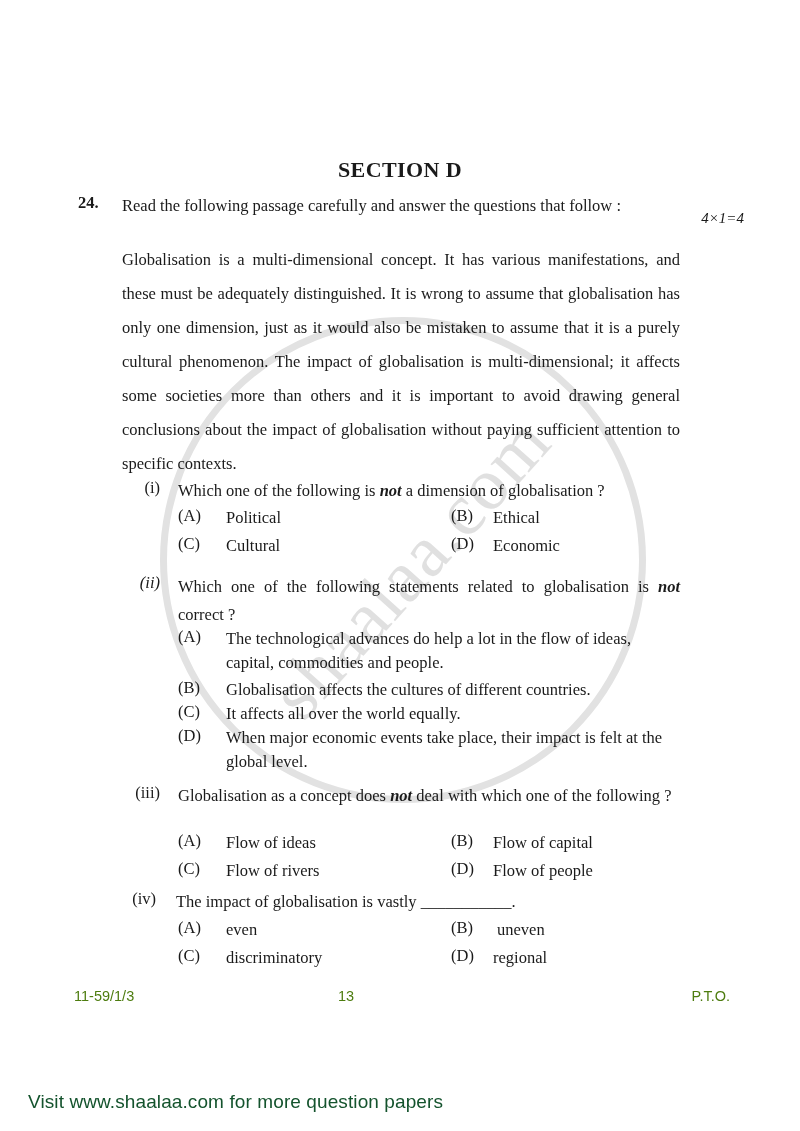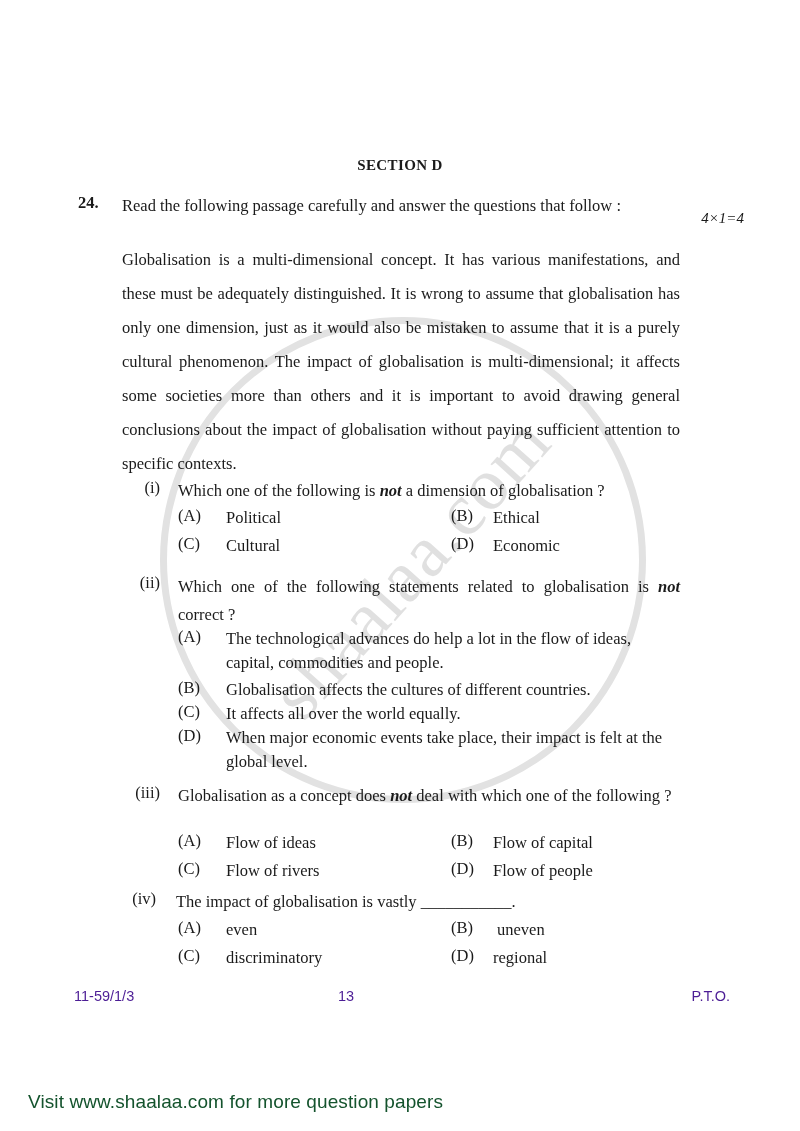--- a/index.html
+++ b/index.html
@@ -62,21 +62,21 @@
     z-index: 2;
   }
 
   .section-head {
     position: absolute;
     left: 0; top: 157px;
     width: 800px;
     text-align: center;
     font-family: "Liberation Serif", serif;
     font-weight: bold;
-    font-size: 15px;
+    font-size: 22px;
     letter-spacing: 0.4px;
   }
 
   
   .qnum {
     position: absolute;
     left: 78px;
     font-weight: bold;
     font-size: 16.5px;
   }
@@ -141,21 +141,21 @@
     font-weight: bold;
     font-style: italic;
   }
 
   
   .footer-left, .footer-center, .footer-right {
     position: absolute;
     top: 988px;
     font-family: "Liberation Sans", sans-serif;
     font-size: 14.5px;
-    color: #4c1d95;
+    color: #4d7c0f;
   }
   .footer-left  { left: 74px; }
   .footer-center{ left: 0; width: 692px; text-align: center; }
   .footer-right { right: 70px; }
 
   
   #banner {
     position: absolute;
     left: 0;
     top: 1050px;
@@ -197,21 +197,21 @@
 
     <div class="opt-letter" style="left:178px; top:506px;">(A)</div>
     <div class="opt-text" style="left:226px; top:506px;">Political</div>
     <div class="opt-letter" style="left:451px; top:506px;">(B)</div>
     <div class="opt-text" style="left:493px; top:506px;">Ethical</div>
     <div class="opt-letter" style="left:178px; top:534px;">(C)</div>
     <div class="opt-text" style="left:226px; top:534px;">Cultural</div>
     <div class="opt-letter" style="left:451px; top:534px;">(D)</div>
     <div class="opt-text" style="left:493px; top:534px;">Economic</div>
 
-    <div class="subq-label" style="left:108px; top:573px;">(ii)</div>
+    <div class="subq-label" style="left:108px; top:573px;font-style:italic;">(ii)</div>
     <div class="subq-text loose" style="top:573px; width:502px;"><span>Which one of the following statements related to globalisation is </span><b class="notbold">not</b><span> correct ?</span></div>
 
     <div class="opt-letter" style="left:178px; top:627px;">(A)</div>
     <div class="opt-text" style="left:226px; top:627px; width:454px;">The technological advances do help a lot in the flow of ideas, capital, commodities and people.</div>
     <div class="opt-letter" style="left:178px; top:678px;">(B)</div>
     <div class="opt-text" style="left:226px; top:678px; width:454px;">Globalisation affects the cultures of different countries.</div>
     <div class="opt-letter" style="left:178px; top:702px;">(C)</div>
     <div class="opt-text" style="left:226px; top:702px; width:454px;">It affects all over the world equally.</div>
     <div class="opt-letter" style="left:178px; top:726px;">(D)</div>
     <div class="opt-text" style="left:226px; top:726px; width:454px;">When major economic events take place, their impact is felt at the global level.</div>

